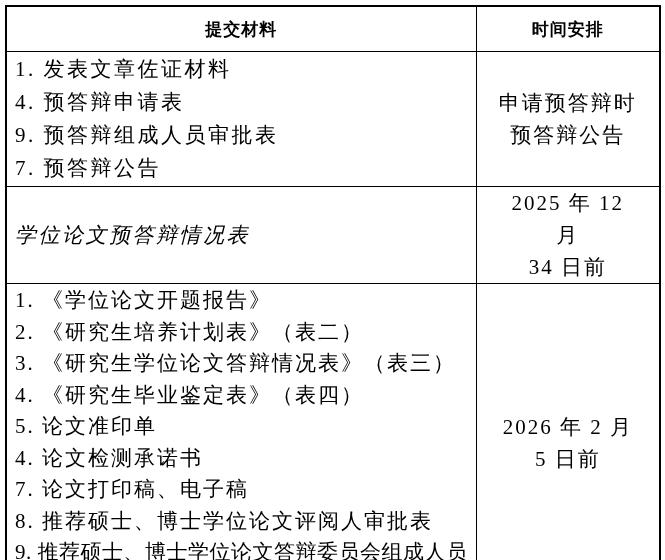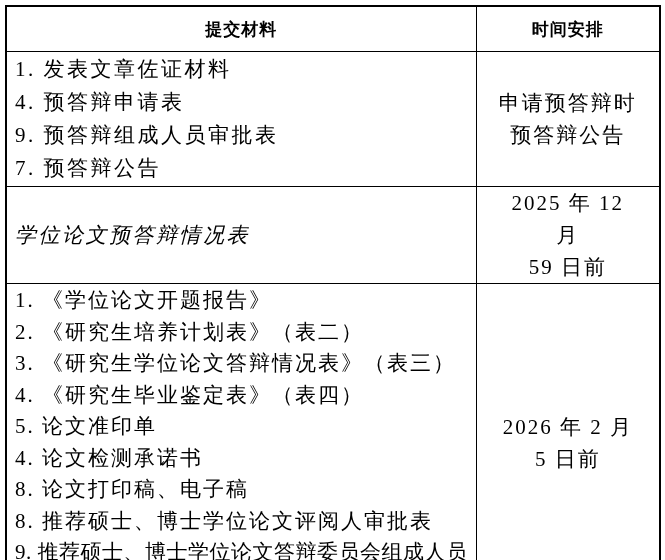--- a/index.html
+++ b/index.html
@@ -100,32 +100,32 @@
           <div class="sched-line">申请预答辩时</div>
           <div class="sched-line">预答辩公告</div>
         </td>
       </tr>
       <tr>
         <td class="materials-cell r2">
           <div class="item">学位论文预答辩情况表</div>
         </td>
         <td class="schedule-cell r2">
           <div class="sched-line">2025 年 12 月</div>
-          <div class="sched-line">59 日前</div>
+          <div class="sched-line">34 日前</div>
         </td>
       </tr>
       <tr>
         <td class="materials-cell r3">
           <div class="item">1. 《学位论文开题报告》</div>
           <div class="item">2. 《研究生培养计划表》（表二）</div>
           <div class="item">3. 《研究生学位论文答辩情况表》（表三）</div>
           <div class="item">4. 《研究生毕业鉴定表》（表四）</div>
           <div class="item">5. 论文准印单</div>
           <div class="item">4. 论文检测承诺书</div>
-          <div class="item">8. 论文打印稿、电子稿</div>
+          <div class="item">7. 论文打印稿、电子稿</div>
           <div class="item">8. 推荐硕士、博士学位论文评阅人审批表</div>
           <div class="item">9. 推荐硕士、博士学位论文答辩委员会组成人员审批表</div>
         </td>
         <td class="schedule-cell r3">
           <div class="sched-line">2026 年 2 月</div>
           <div class="sched-line">5 日前</div>
         </td>
       </tr>
     </tbody>
   </table>

